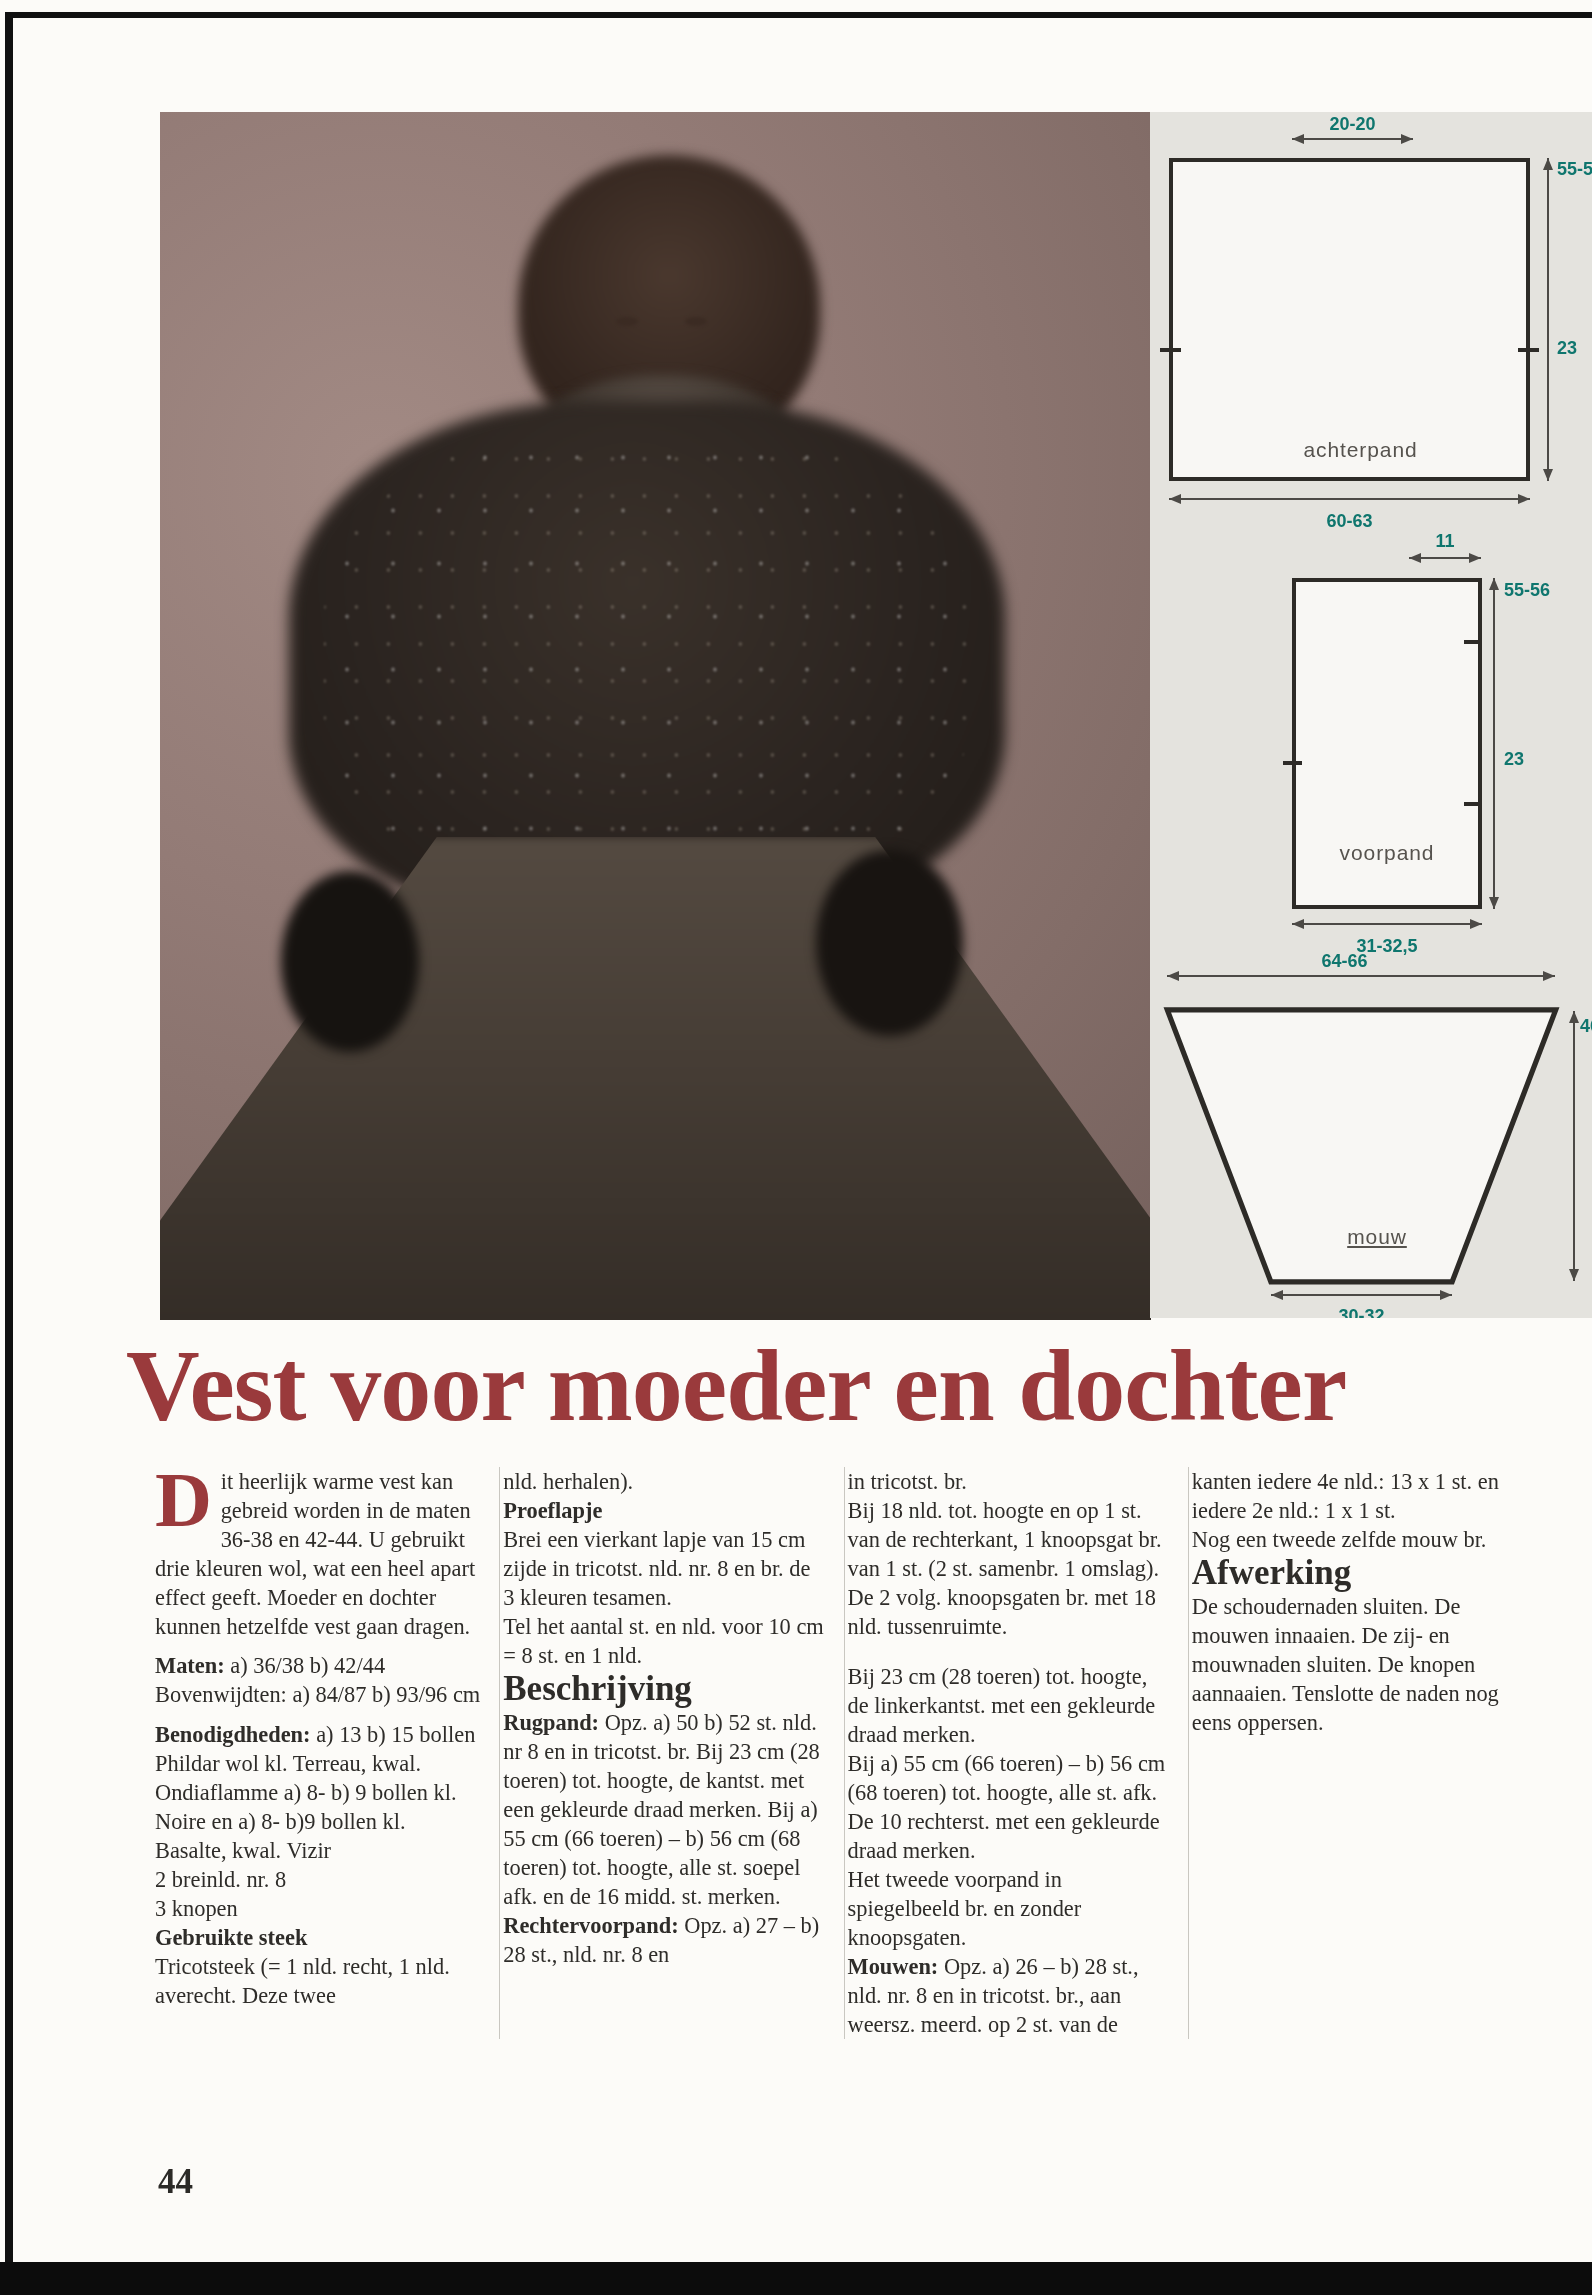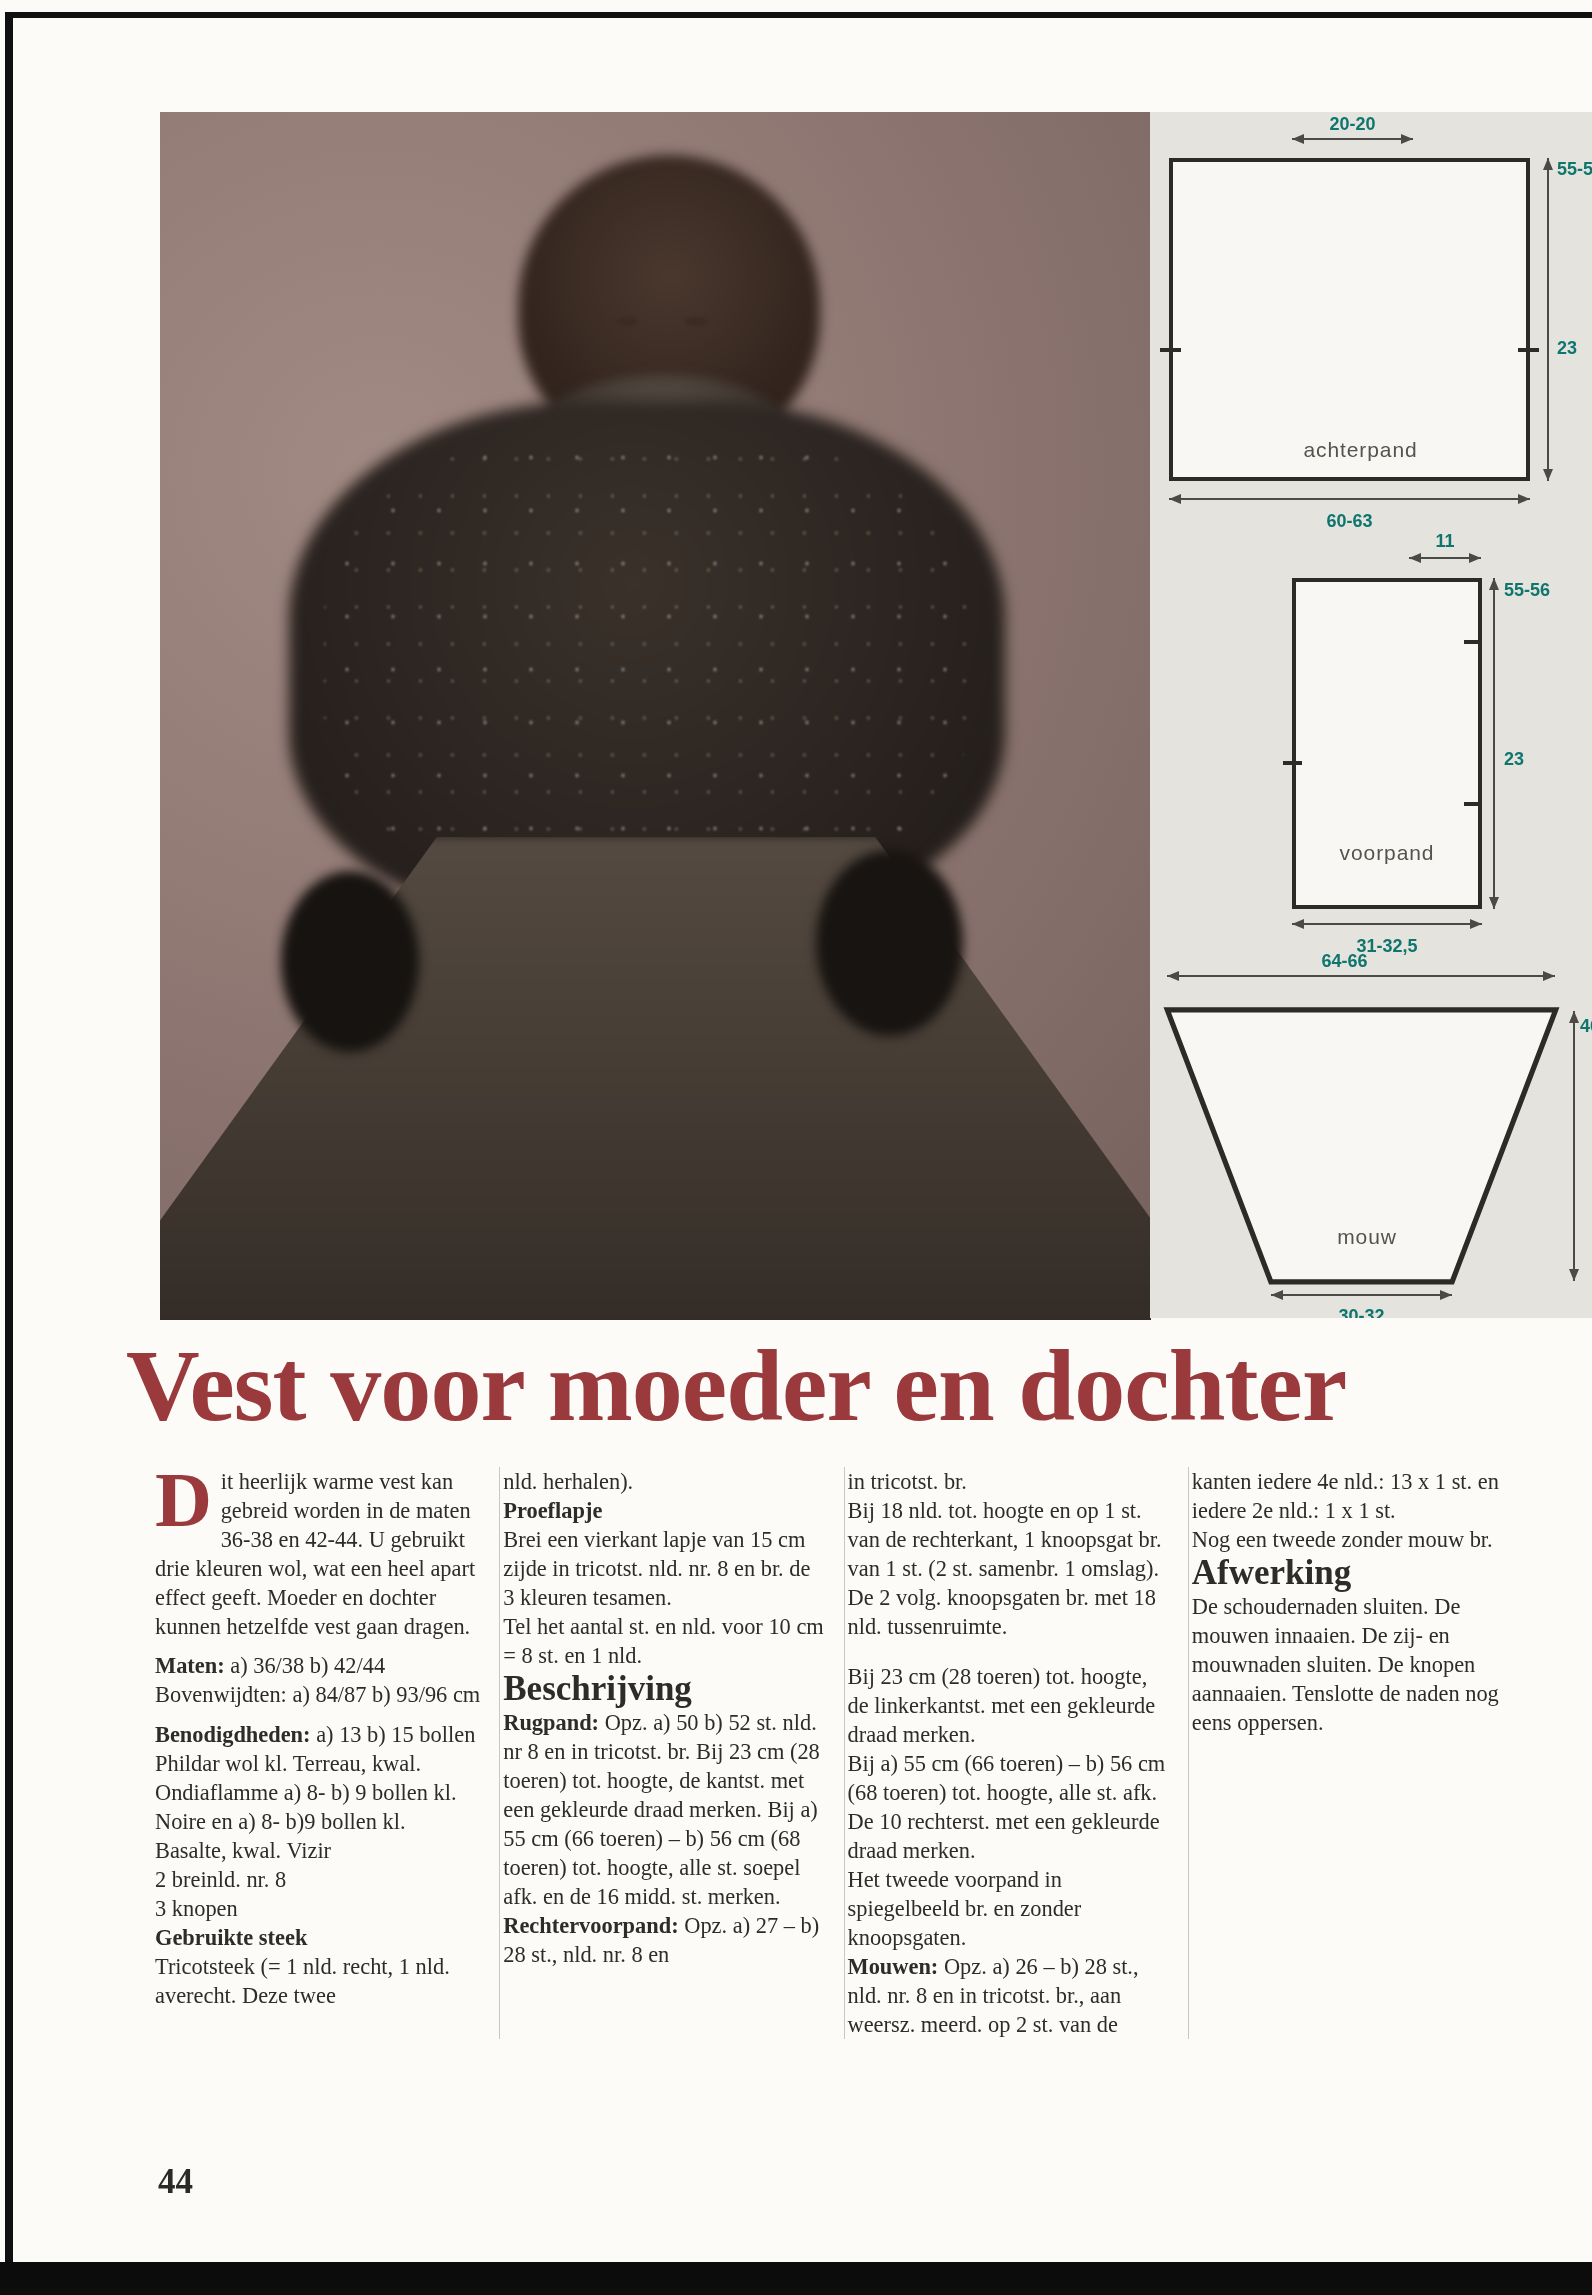--- a/index.html
+++ b/index.html
@@ -120,21 +120,21 @@
     <div class="dim-h" style="left:142px;top:811px;width:190px;"></div>
     <div class="dim-label" style="left:142px;top:824px;width:190px;">31-32,5</div>
 
     <svg style="position:absolute;left:0;top:872px;" width="442" height="328" viewBox="0 0 512 380">
       <polygon points="20,30 470,30 350,345 140,345" fill="#f8f7f4" stroke="#2d2b27" stroke-width="6"></polygon>
     </svg>
     <div class="dim-h" style="left:17.3px;top:863px;width:388px;"></div>
     <div class="dim-label" style="left:130px;top:839px;width:129px;">64-66</div>
     <div class="dim-v" style="left:423px;top:899px;height:270px;"></div>
     <div class="dim-label" style="left:430px;top:904px;">46</div>
-    <div class="shape-label" style="left:118px;top:1113px;width:198px;">mouw</div>
+    <div class="shape-label" style="left:128px;top:1113px;width:198px;text-decoration:underline;">mouw</div>
     <div class="dim-h" style="left:121px;top:1182px;width:181px;"></div>
     <div class="dim-label" style="left:121px;top:1194px;width:181px;">30-32</div>
   </div>
 
   <div class="title">Vest voor moeder en dochter</div>
 
   <div class="cols">
 
     <div class="col">
       <p>
@@ -173,21 +173,21 @@
       <p>Bij a) 55 cm (66 toeren) – b) 56 cm (68 toeren) tot. hoogte, alle st. afk.</p>
       <p>De 10 rechterst. met een gekleurde draad merken.</p>
       <p>Het tweede voorpand in spiegelbeeld br. en zonder knoopsgaten.</p>
       <p>
         <span class="lead">Mouwen:</span><span> Opz. a) 26 – b) 28 st., nld. nr. 8 en in tricotst. br., aan weersz. meerd. op 2 st. van de</span>
       </p>
     </div>
 
     <div class="col">
       <p>kanten iedere 4e nld.: 13 x 1 st. en iedere 2e nld.: 1 x 1 st.</p>
-      <p>Nog een tweede zonder mouw br.</p>
+      <p>Nog een tweede zelfde mouw br.</p>
       <p class="h-large">Afwerking</p>
       <p>De schoudernaden sluiten. De mouwen innaaien. De zij- en mouwnaden sluiten. De knopen aannaaien. Tenslotte de naden nog eens oppersen.</p>
     </div>
 
   </div>
 
   <div class="pagenum">44</div>
 </div>
 
 

